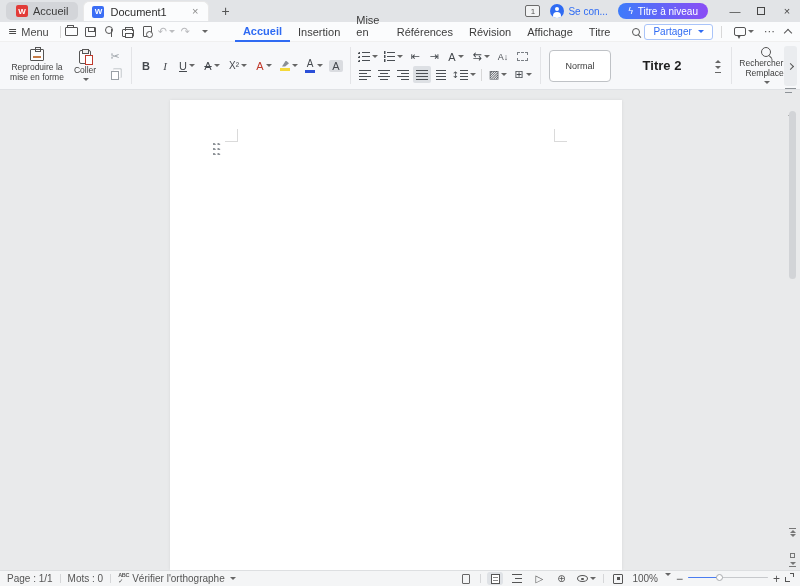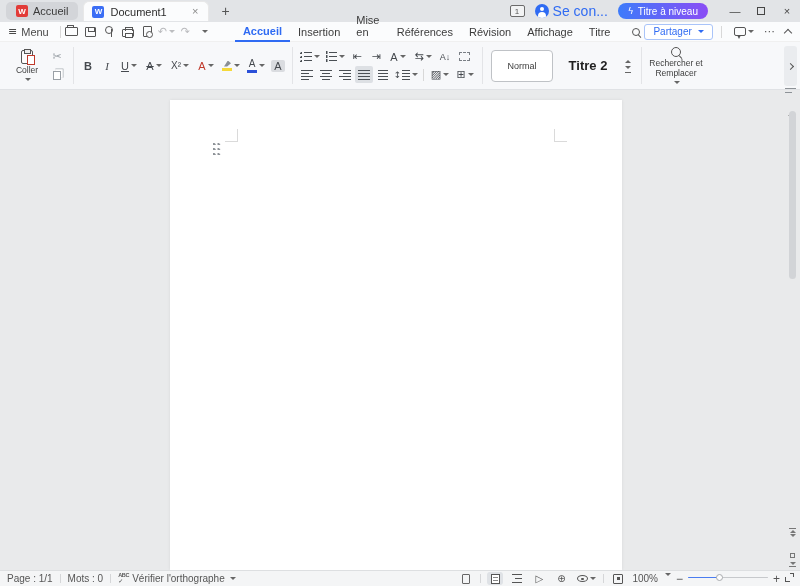--- a/index.html
+++ b/index.html
@@ -27,21 +27,21 @@
   .tb-spacer { flex:1; }
   .winlist { width:15px; height:12px; border:1px solid #6b6b6b; border-radius:2px;
              font-size:8px; color:#555; display:flex; align-items:center; justify-content:center;
              margin-right:10px; background:#f2f3f4; }
   .account { display:flex; align-items:center; gap:4px; margin-right:10px; }
   .avatar { width:14px; height:14px; border-radius:50%; background:#2f6bf3; position:relative; overflow:hidden; }
   .avatar::before { content:""; position:absolute; top:3px; left:5px; width:4px; height:4px;
                     border-radius:50%; background:#fff; }
   .avatar::after { content:""; position:absolute; top:8px; left:3px; width:8px; height:6px;
                    border-radius:4px 4px 0 0; background:#fff; }
-  .signin { color:#2f6bf3; font-size:14px; }
+  .signin { color:#2f6bf3; font-size:10px; }
   .upgrade { display:flex; align-items:center; gap:4px; height:16px; padding:0 10px;
              border-radius:9px; background:linear-gradient(90deg,#3d7bfa,#8a4cf5);
              color:#fff; font-size:10px; margin-right:14px; }
   .bolt { font-family:"DejaVu Sans",sans-serif; font-size:9px; }
   .winbtn { width:26px; height:22px; display:flex; align-items:center; justify-content:center;
             color:#454545; font-size:11px; }
   .winbtn .maxbox { width:8px; height:8px; border:1px solid #454545; display:block; }
 
   
   .menubar { position:absolute; top:22px; left:0; right:0; height:20px; background:#fbfcfd;
@@ -147,21 +147,21 @@
          background-position:0 1px,4px 1px,4px 5px,4px 9px; }
   .num { background-image:linear-gradient(#4a4f54,#4a4f54),linear-gradient(#4a4f54,#4a4f54),linear-gradient(#4a4f54,#4a4f54),
          linear-gradient(#4a4f54,#4a4f54),linear-gradient(#4a4f54,#4a4f54),linear-gradient(#4a4f54,#4a4f54);
          background-size:1.5px 3px,1.5px 3px,1.5px 3px,8px 1.2px,8px 1.2px,8px 1.2px;
          background-position:0.5px 0,0.5px 4px,0.5px 8px,4px 1px,4px 5px,4px 9px; }
   .marksbox { width:11px; height:9px; border:1px dashed #7a7f85; }
   .sel { background:#dde0e4; border-radius:2px; }
   .lsp { display:flex; align-items:center; gap:1px; }
   .lsp .gl { font-size:9px; }
   .lsp .bars { width:8px; background-size:8px 1.2px,8px 1.2px,8px 1.2px,8px 1.2px; }
-  .styles { display:flex; align-items:center; gap:3px; margin:0 3px;text-align:center; }
+  .styles { display:flex; align-items:center; gap:19px; margin:0 3px;text-align:center; }
   .style-chip { width:62px; height:32px; display:flex; align-items:center; justify-content:center;
                 font-size:9px; color:#3c3c3c; }
   .style-chip.selected { background:#fff; border:1px solid #bfc2c6; border-radius:4px; }
   .style-chip.hd { font-weight:bold; font-size:13px; color:#1f1f1f; width:64px; }
   .gal-arrows { display:flex; flex-direction:column; justify-content:center; gap:3px; padding:0 2px; }
   .tri-u { width:0; height:0; border-left:3px solid transparent; border-right:3px solid transparent;
            border-bottom:3.5px solid #666; }
   .tri-d { width:0; height:0; border-left:3px solid transparent; border-right:3px solid transparent;
            border-top:3.5px solid #666; }
   .gal-more { width:6px; height:1.4px; background:#666; margin-bottom:-2px; }
@@ -323,20 +323,24 @@
     <div class="mm-btn">
         <span class="gl">⋯</span>
       </div>
     <div class="mm-btn" style="margin-right:4px;">
         <span class="chev-up"></span>
       </div>
   </div>
 
   <div class="ribbon">
     <div class="rgroup">
+      <div class="bigbtn">
+        <span class="ic-painter"></span>
+        <span>Reproduire la mise en forme</span>
+      </div>
       <div class="bigbtn" style="width:38px;">
         <span class="ic-paste"></span>
         <span class="cap">
             <span>Coller</span>
             <span class="caret"></span>
           </span>
       </div>
       <div class="cutcopy">
         <div class="sbtn gray">
             <span class="gl">✂</span>

